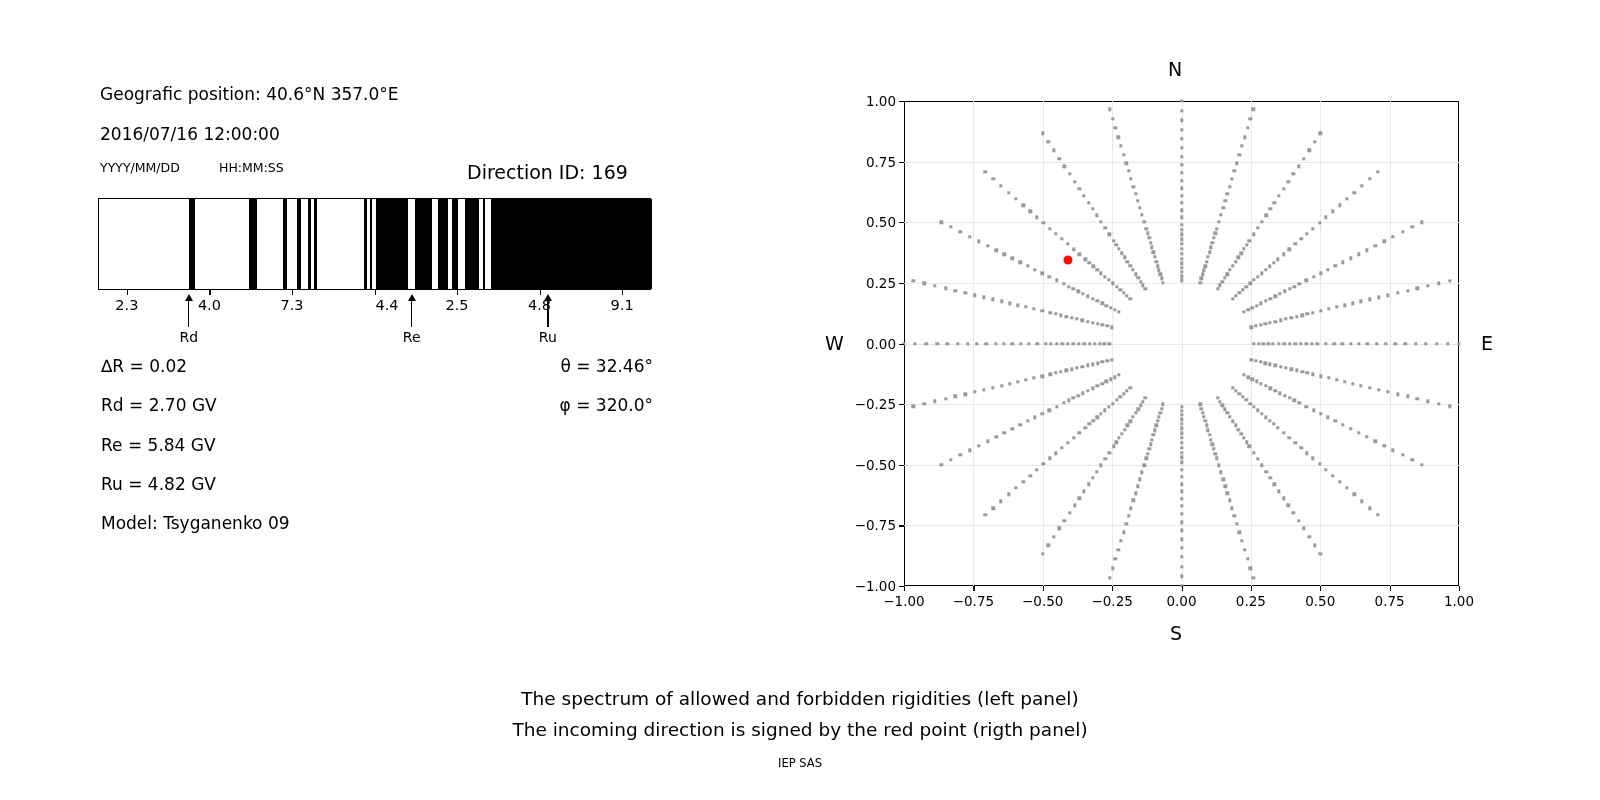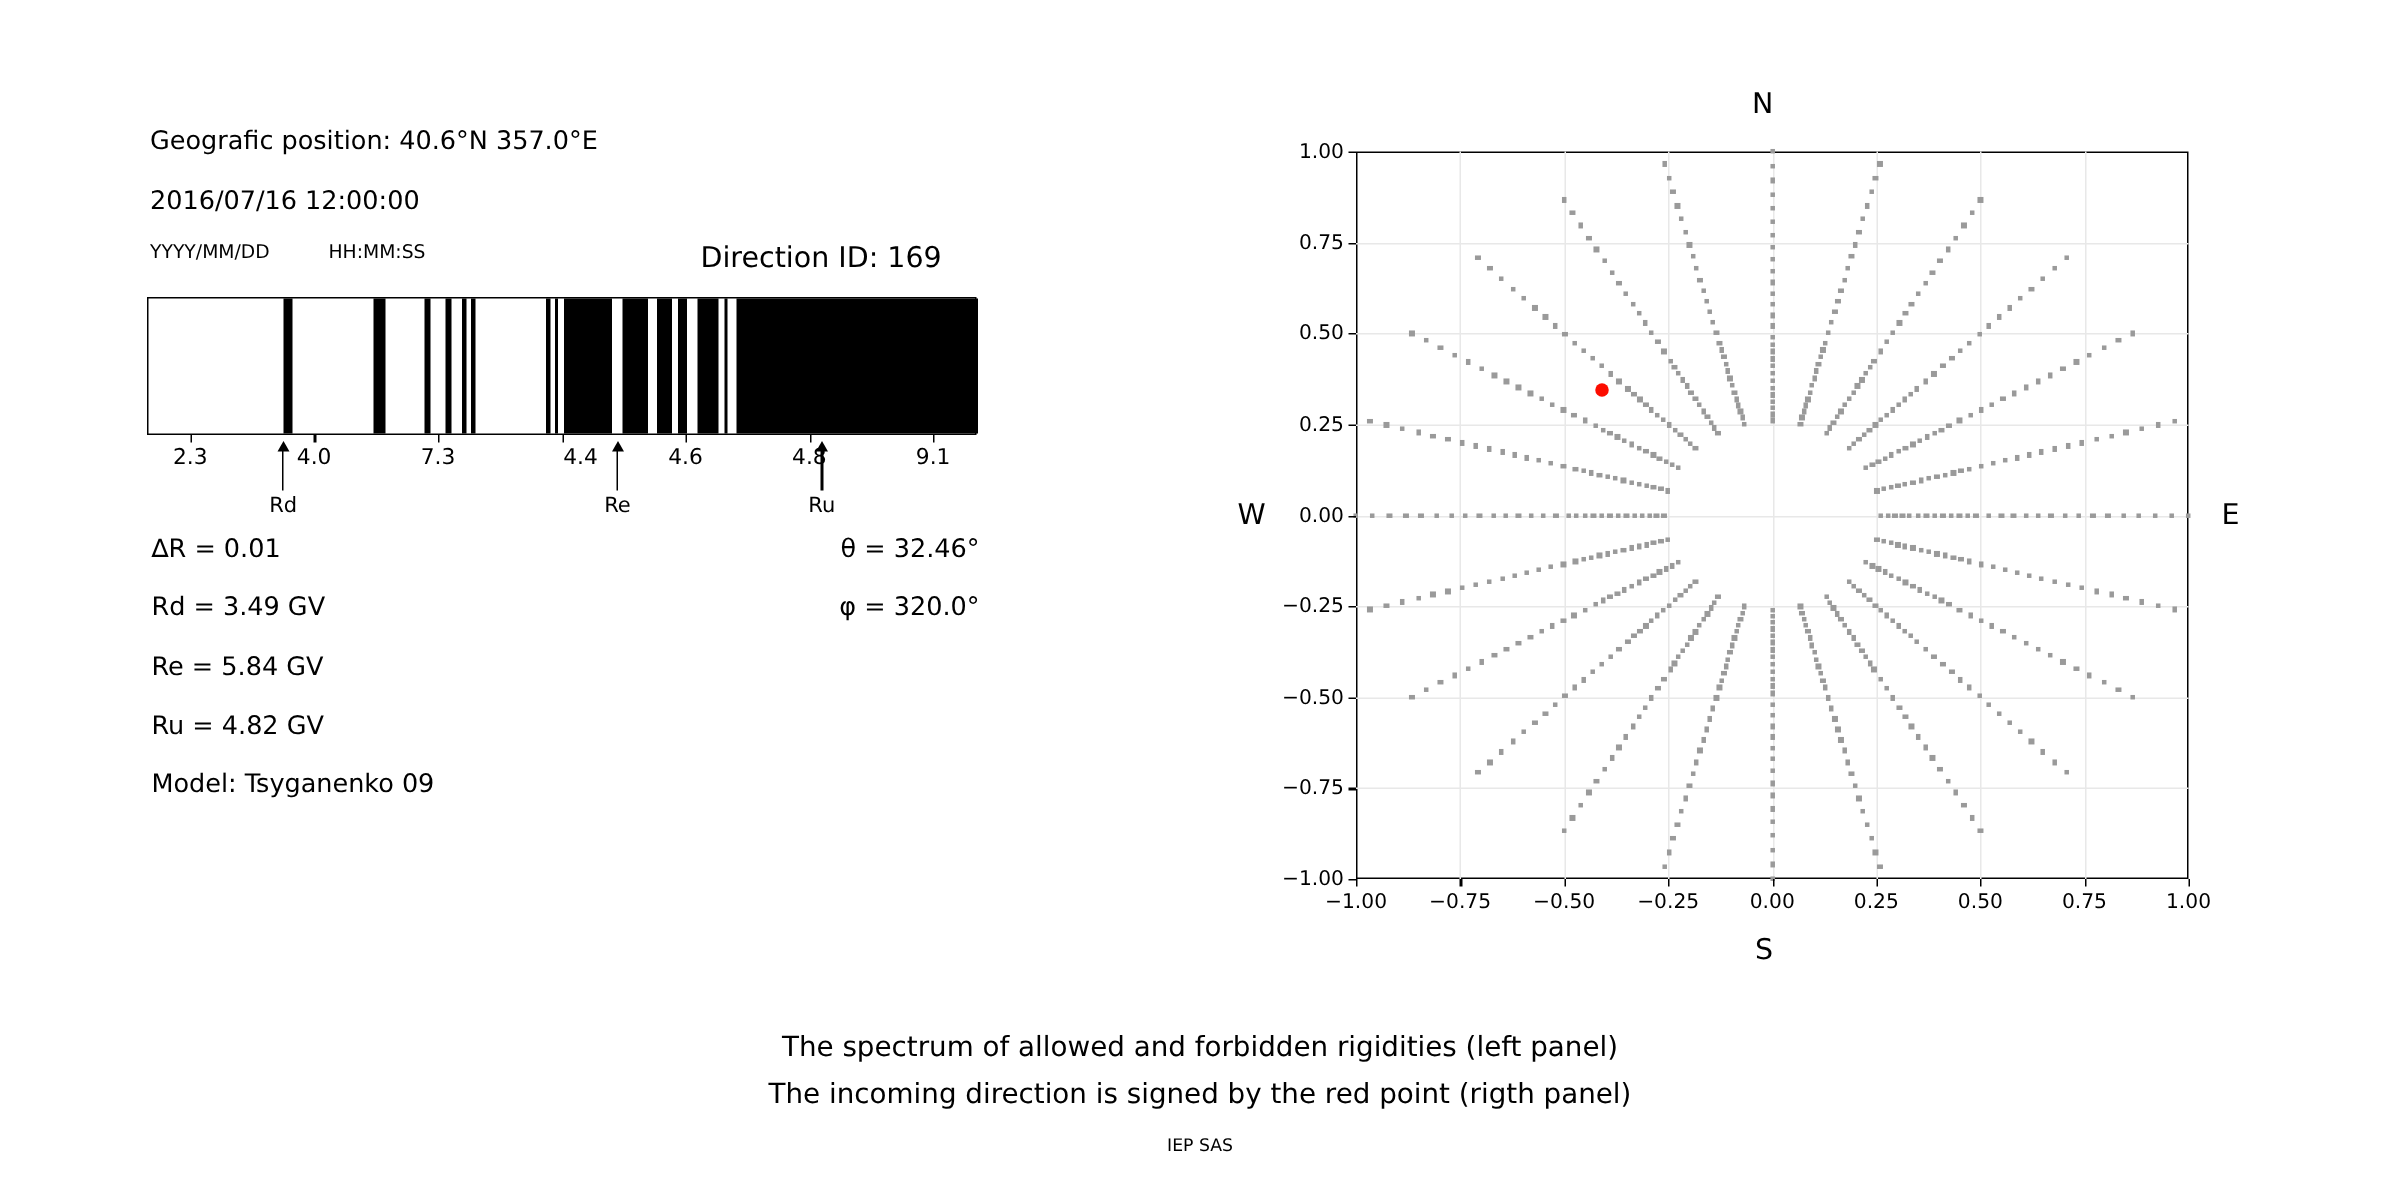--- a/index.html
+++ b/index.html
@@ -93,41 +93,41 @@
 <div class="abs" id="spectrum-axis">
     <div class="tick-mark" style="left: 28.8881px;"></div>
     <div class="tick-label" style="left: 28.8881px;">2.3</div>
     <div class="tick-mark" style="left: 111.425px;"></div>
     <div class="tick-label" style="left: 111.425px;">4.0</div>
     <div class="tick-mark" style="left: 193.963px;"></div>
     <div class="tick-label" style="left: 193.963px;">7.3</div>
     <div class="tick-mark" style="left: 276.5px;"></div>
     <div class="tick-label" style="left: 289px;">4.4</div>
     <div class="tick-mark" style="left: 359.037px;"></div>
-    <div class="tick-label" style="left: 359.037px;">4.6</div>
+    <div class="tick-label" style="left: 359.037px;">2.5</div>
     <div class="tick-mark" style="left: 441.575px;"></div>
     <div class="tick-label" style="left: 441.575px;">4.8</div>
     <div class="tick-mark" style="left: 524.112px;"></div>
     <div class="tick-label" style="left: 524.112px;">9.1</div>
   </div>
 
 <div class="abs" id="spectrum-markers">
     <div class="marker-arrow" style="left: 188.091px; top: 300px; height: 27px;"></div>
     <div class="marker-head" style="left: 188.791px; top: 294px;"></div>
     <div class="marker-label" style="left: 188.791px; top: 329px;">Rd</div>
     <div class="marker-arrow" style="left: 410.942px; top: 300px; height: 27px;"></div>
     <div class="marker-head" style="left: 411.642px; top: 294px;"></div>
     <div class="marker-label" style="left: 411.642px; top: 329px;">Re</div>
     <div class="marker-arrow" style="left: 547.128px; top: 300px; height: 27px;"></div>
     <div class="marker-head" style="left: 547.828px; top: 294px;"></div>
     <div class="marker-label" style="left: 547.828px; top: 329px;">Ru</div>
   </div>
 
-<div class="param" style="left:101px;top:356px;">∆R = 0.01</div>
-<div class="param" style="left:101px;top:395px;">Rd = 3.49 GV</div>
+<div class="param" style="left:101px;top:356px;">∆R = 0.02</div>
+<div class="param" style="left:101px;top:395px;">Rd = 2.70 GV</div>
 <div class="param" style="left:101px;top:435px;">Re = 5.84 GV</div>
 <div class="param" style="left:101px;top:474px;">Ru = 4.82 GV</div>
 <div class="param" style="left:101px;top:513px;">Model: Tsyganenko 09</div>
 <div class="param-right" style="left:440px;top:356px;width:213px;">θ = 32.46°</div>
 <div class="param-right" style="left:440px;top:395px;width:213px;">φ = 320.0°</div>
 
 <div class="abs" id="polar-panel">
   <div id="polar-axes"></div>
   <div id="polar-grid">
       <div class="grid-line grid-v" style="left: 69.375px;"></div>

